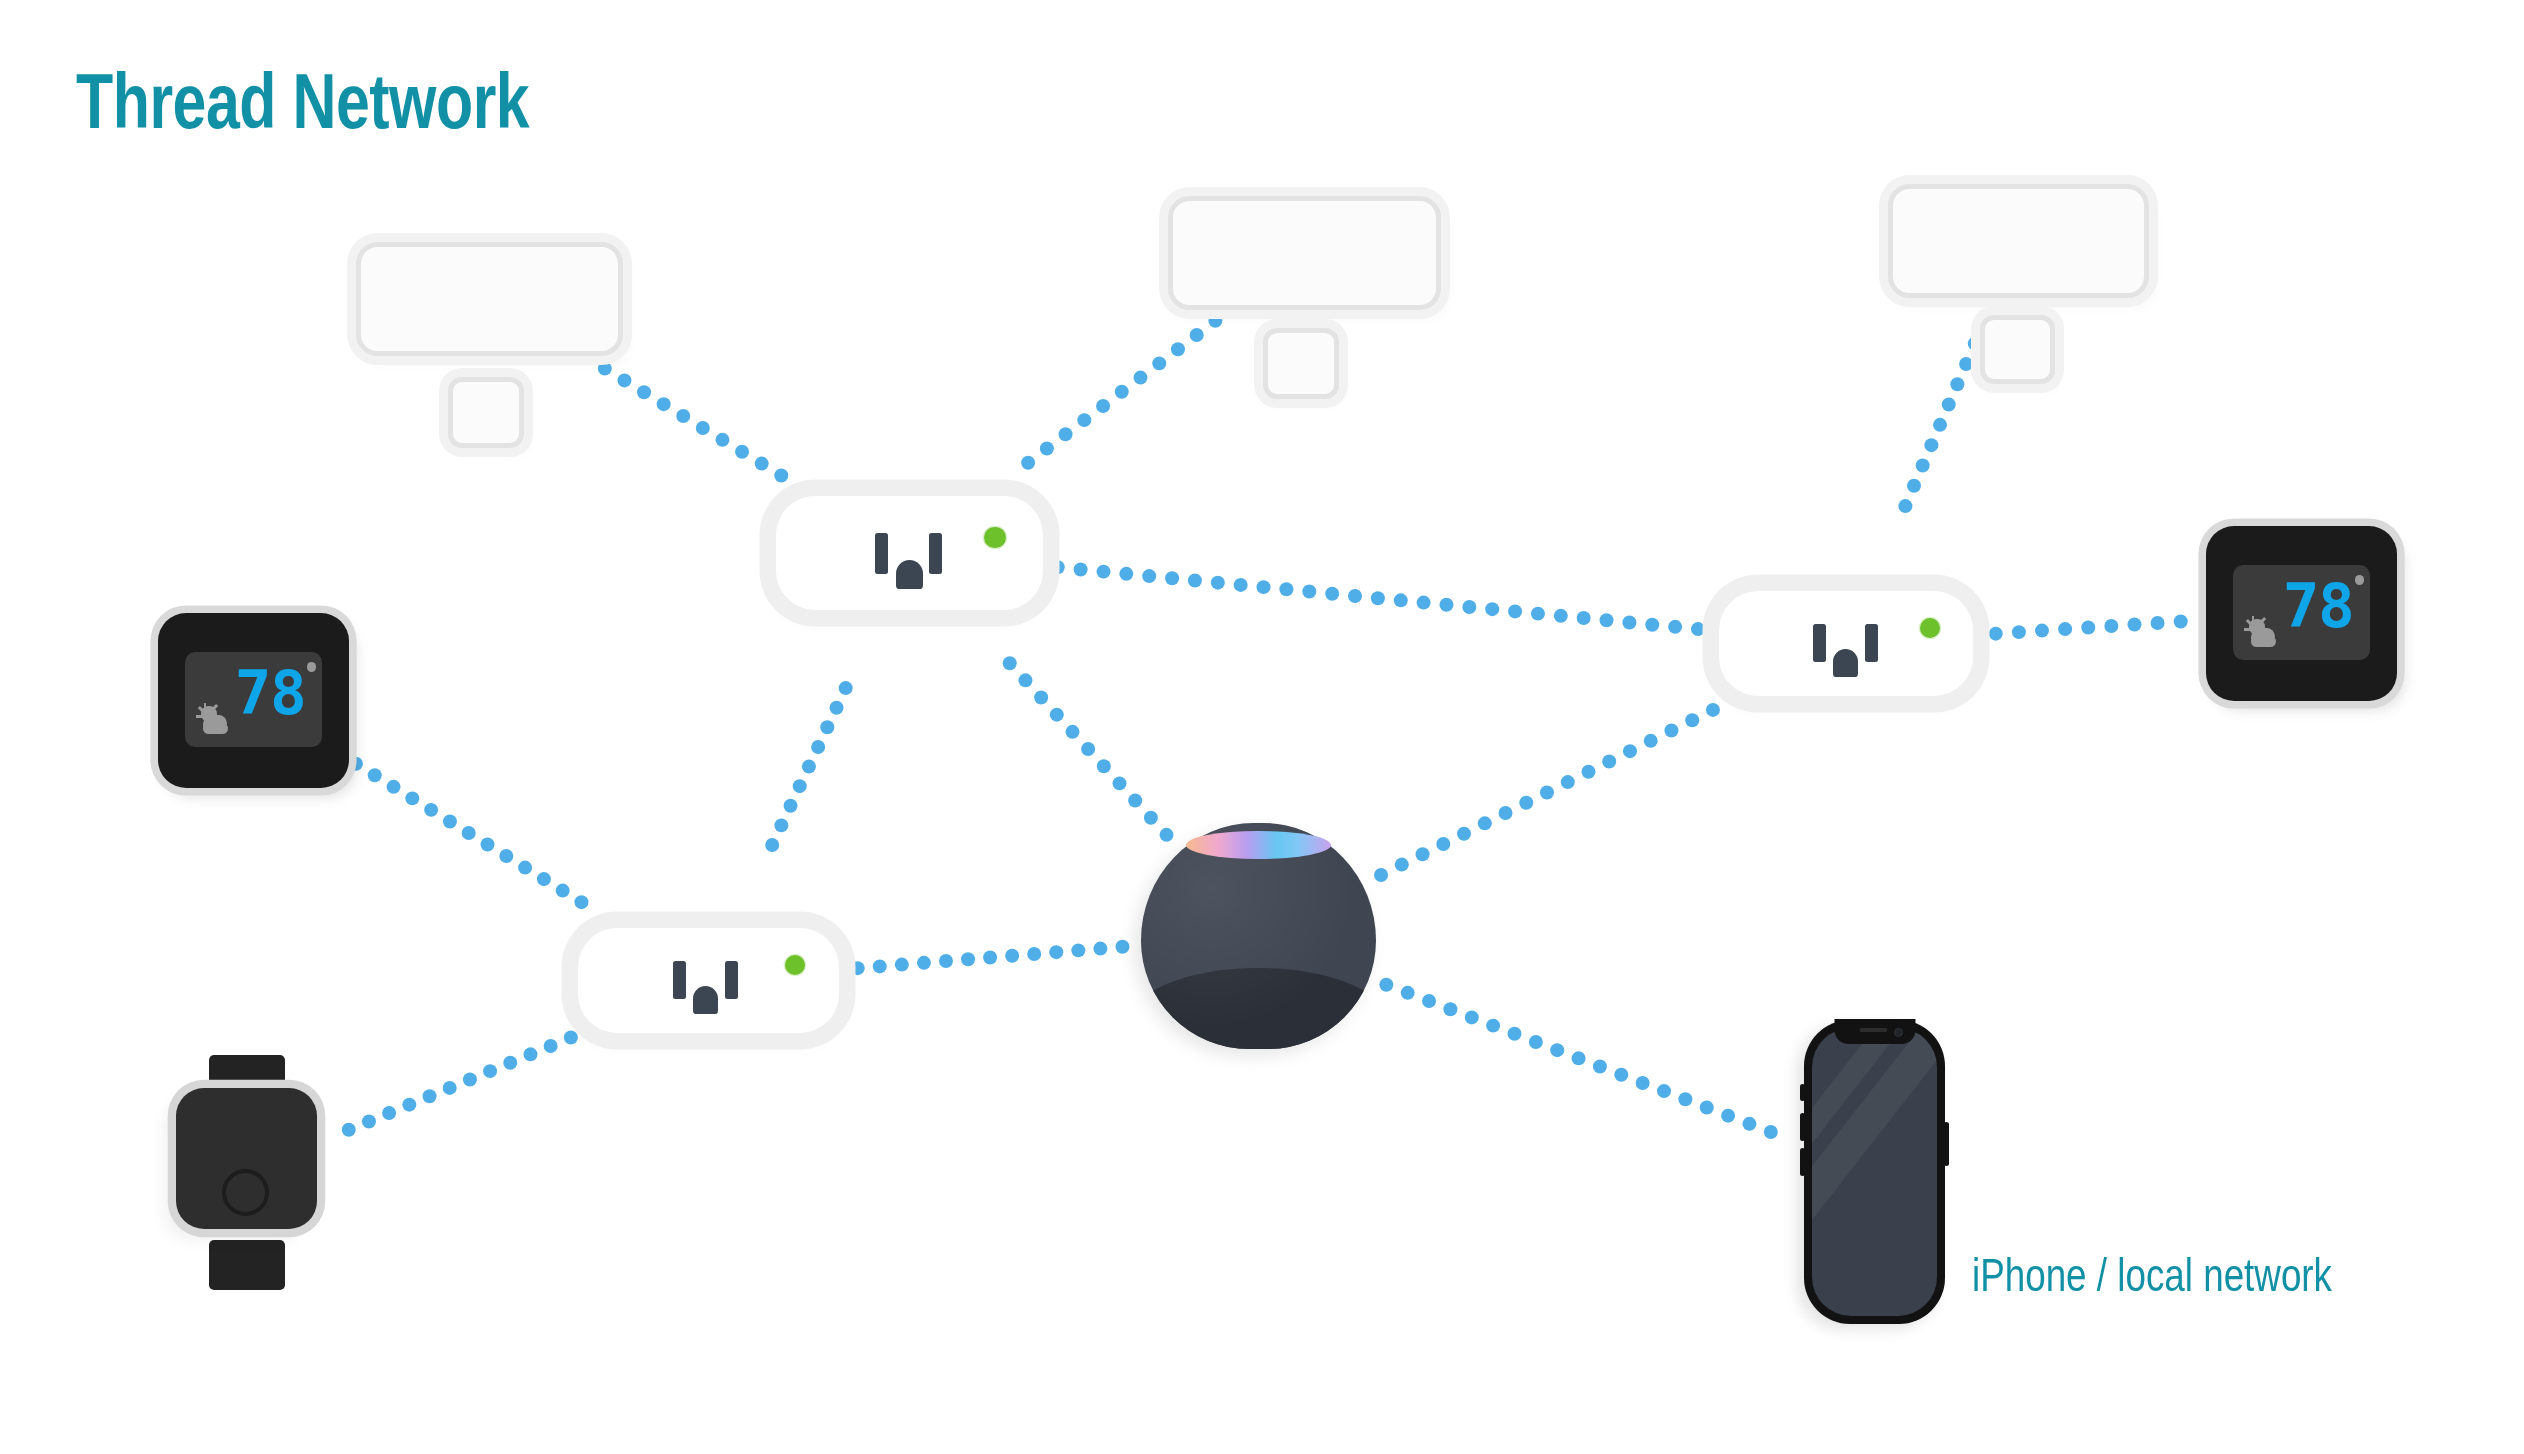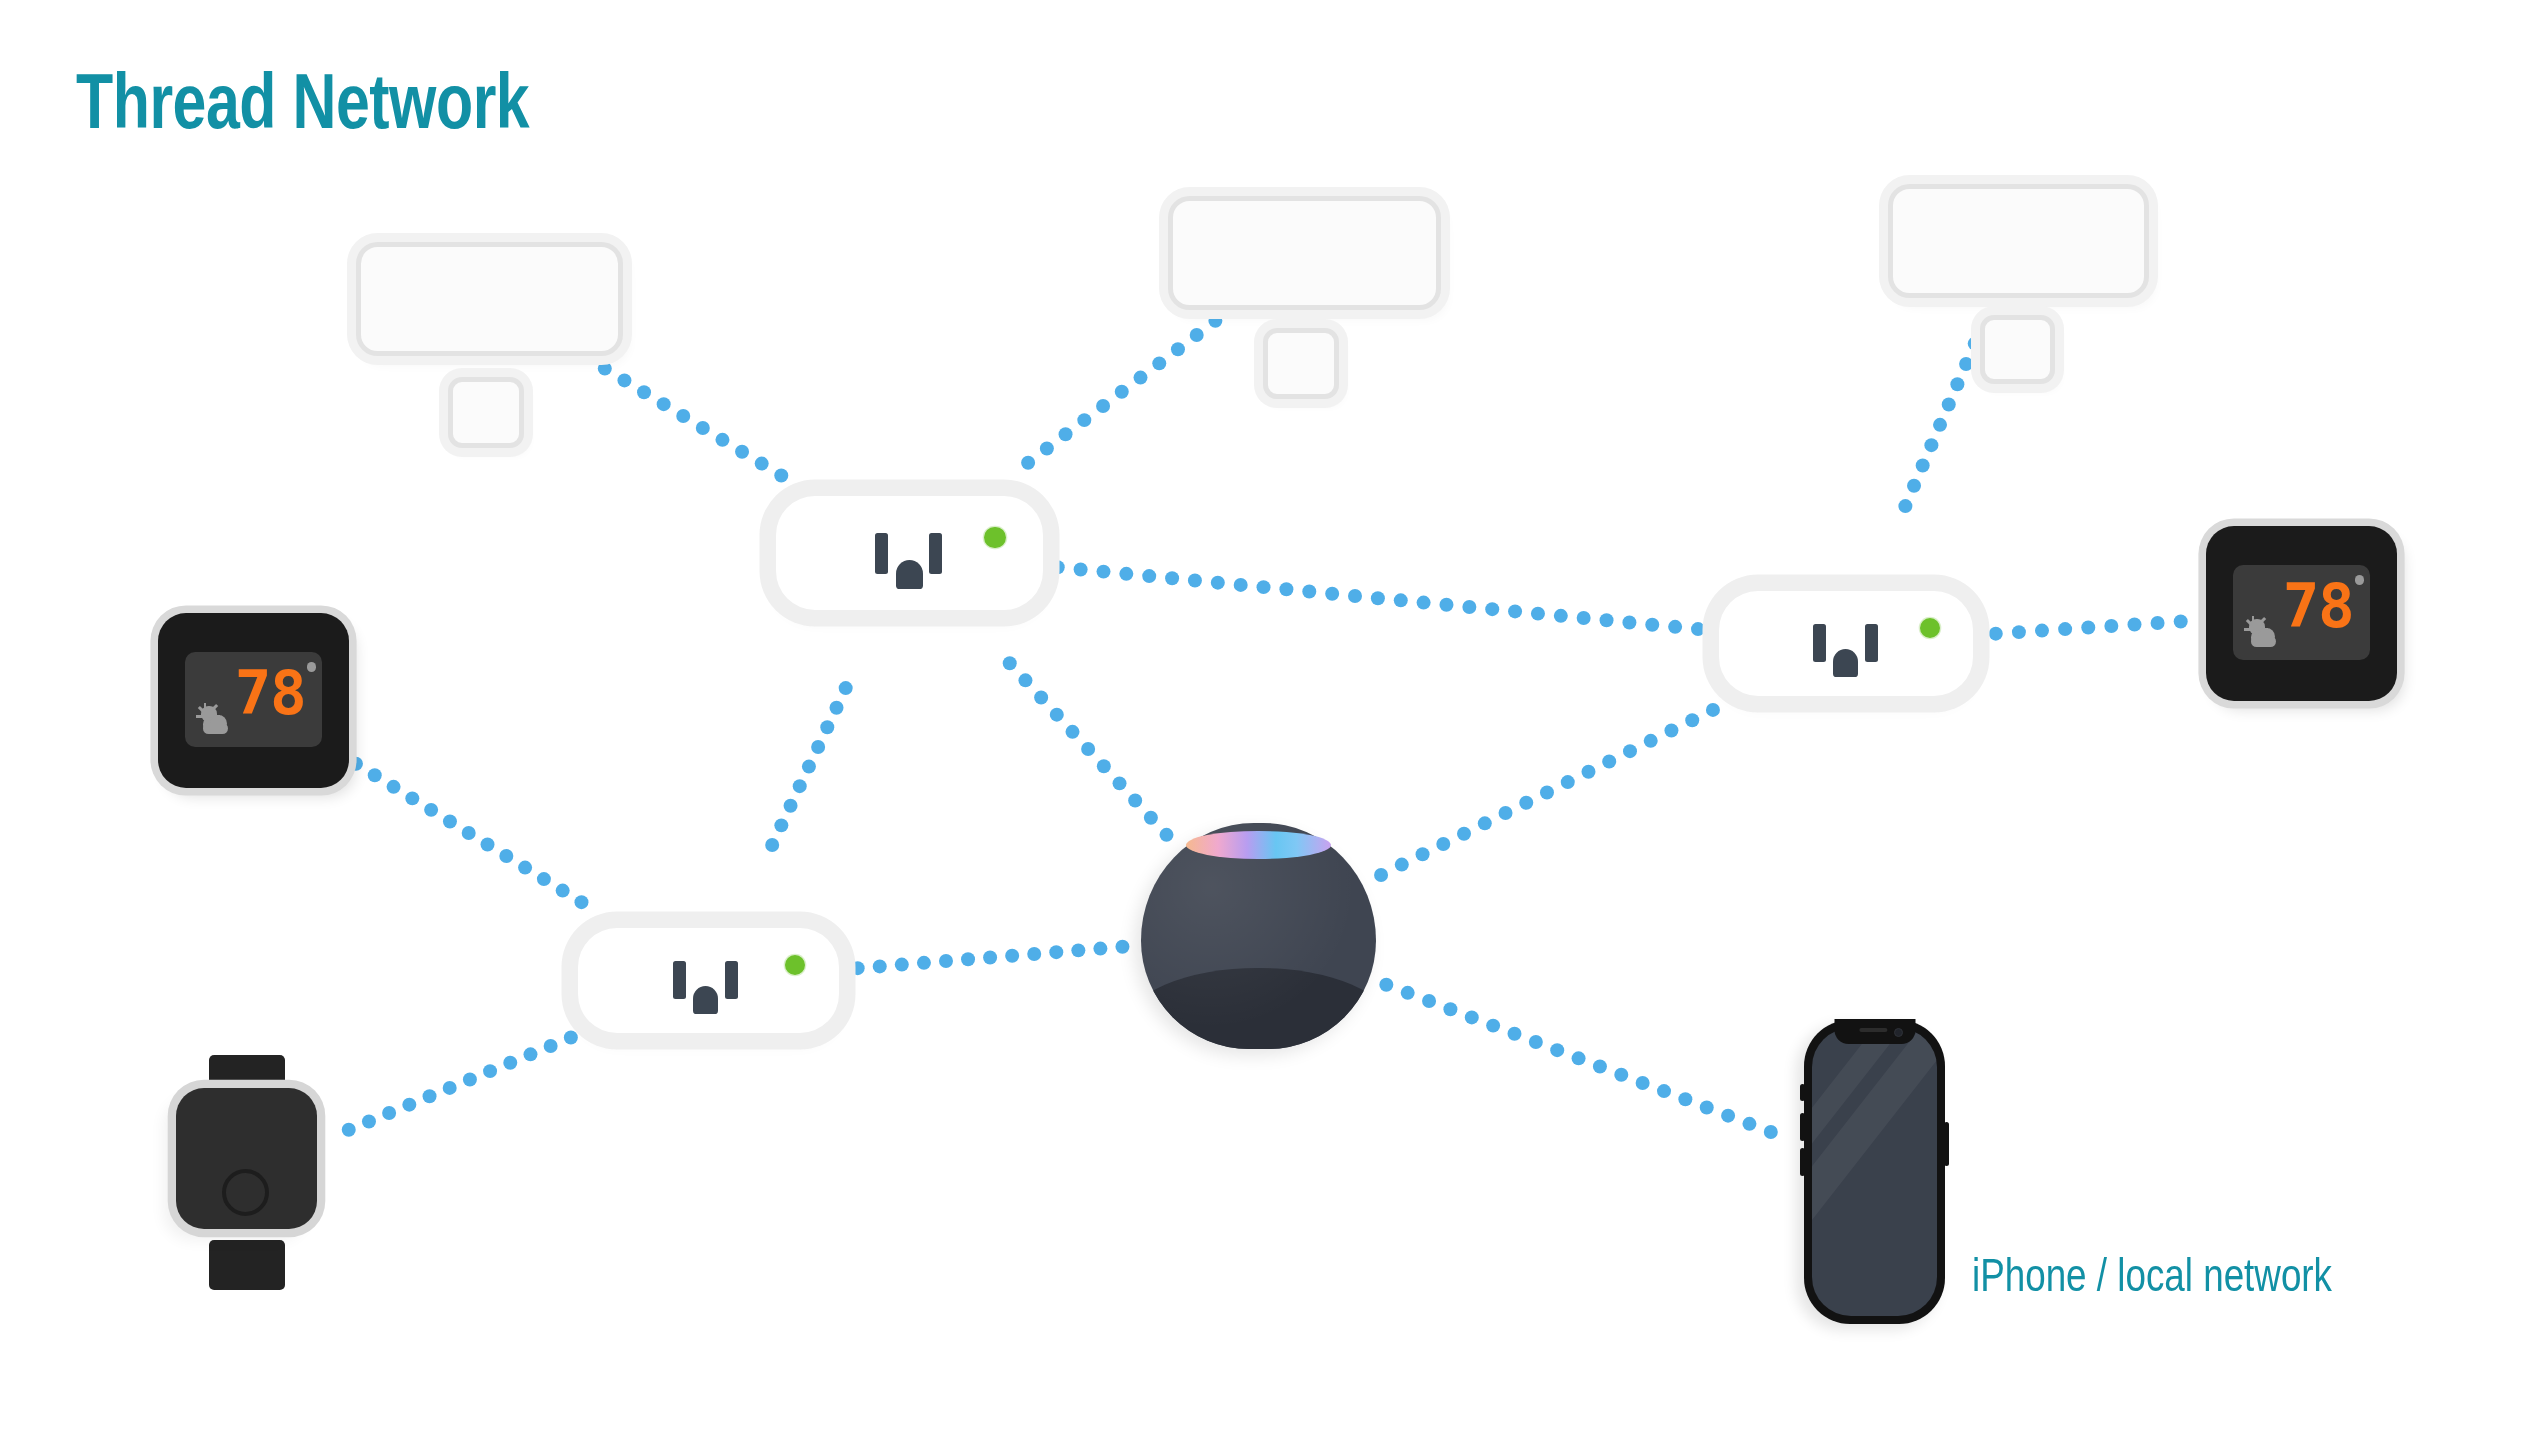--- a/index.html
+++ b/index.html
@@ -57,21 +57,21 @@
     background:#1b1b1b;
     box-shadow:0 0 0 7.6px #d9d9d9, 6.4px 9px 14px rgba(0,0,0,0.12);
   }
   .thermo .screen{
     position:absolute;
     background:#3b3b3b;
     border-radius:10.2px;
   }
   .thermo .digits{
     position:absolute;
-    color:#f97316;
+    color:#0ea5e9;
     font-family:"DejaVu Sans Mono", monospace;
     font-weight:bold;
     letter-spacing:-1.3px;
     line-height:1;
     white-space:nowrap;
   }
   .thermo .deg{
     position:absolute;
     background:#9a9a9a;border-radius:50%;
   }

